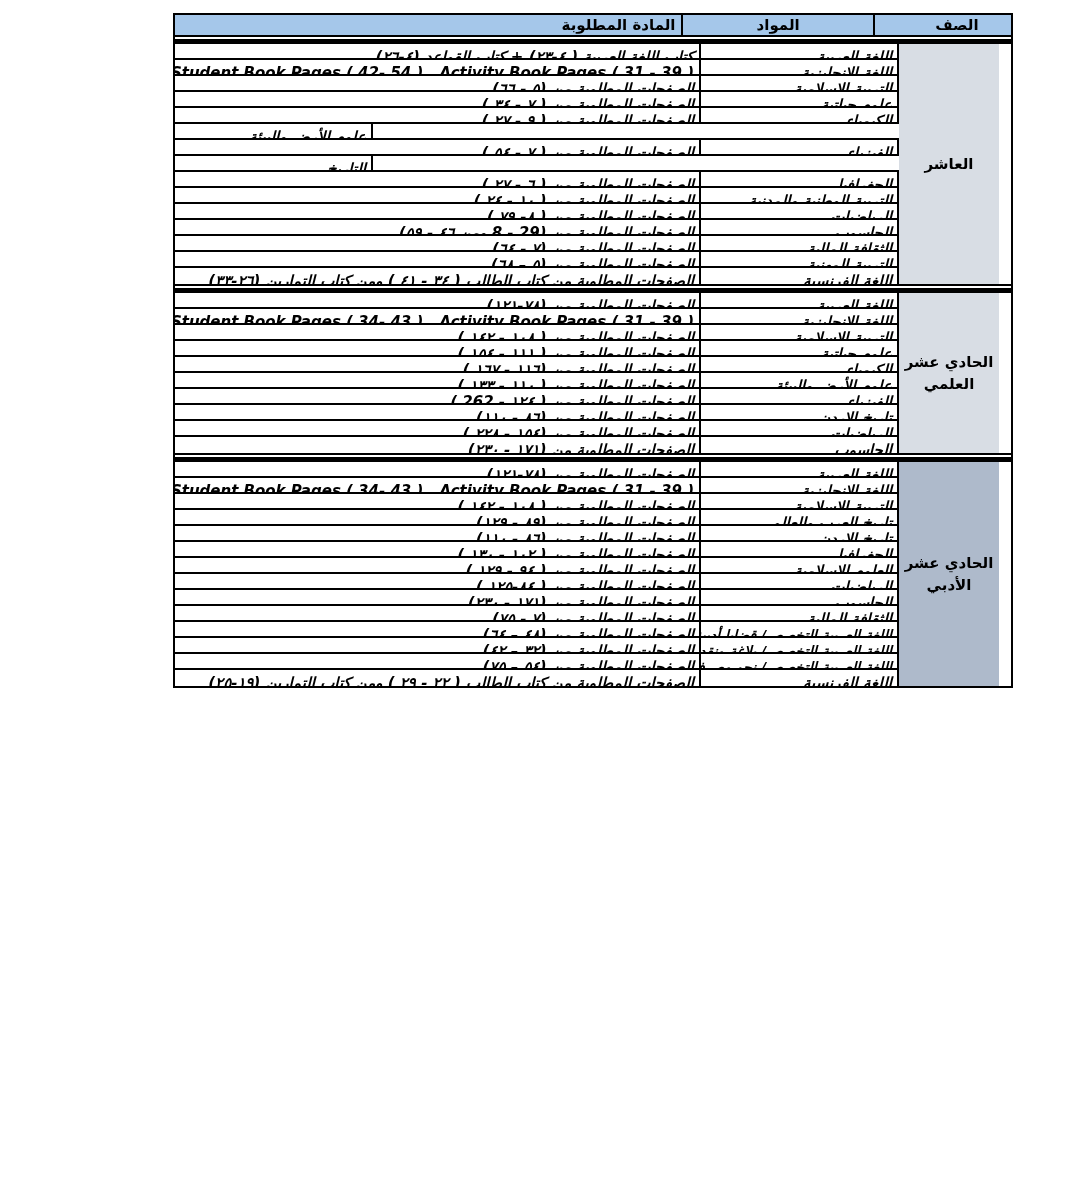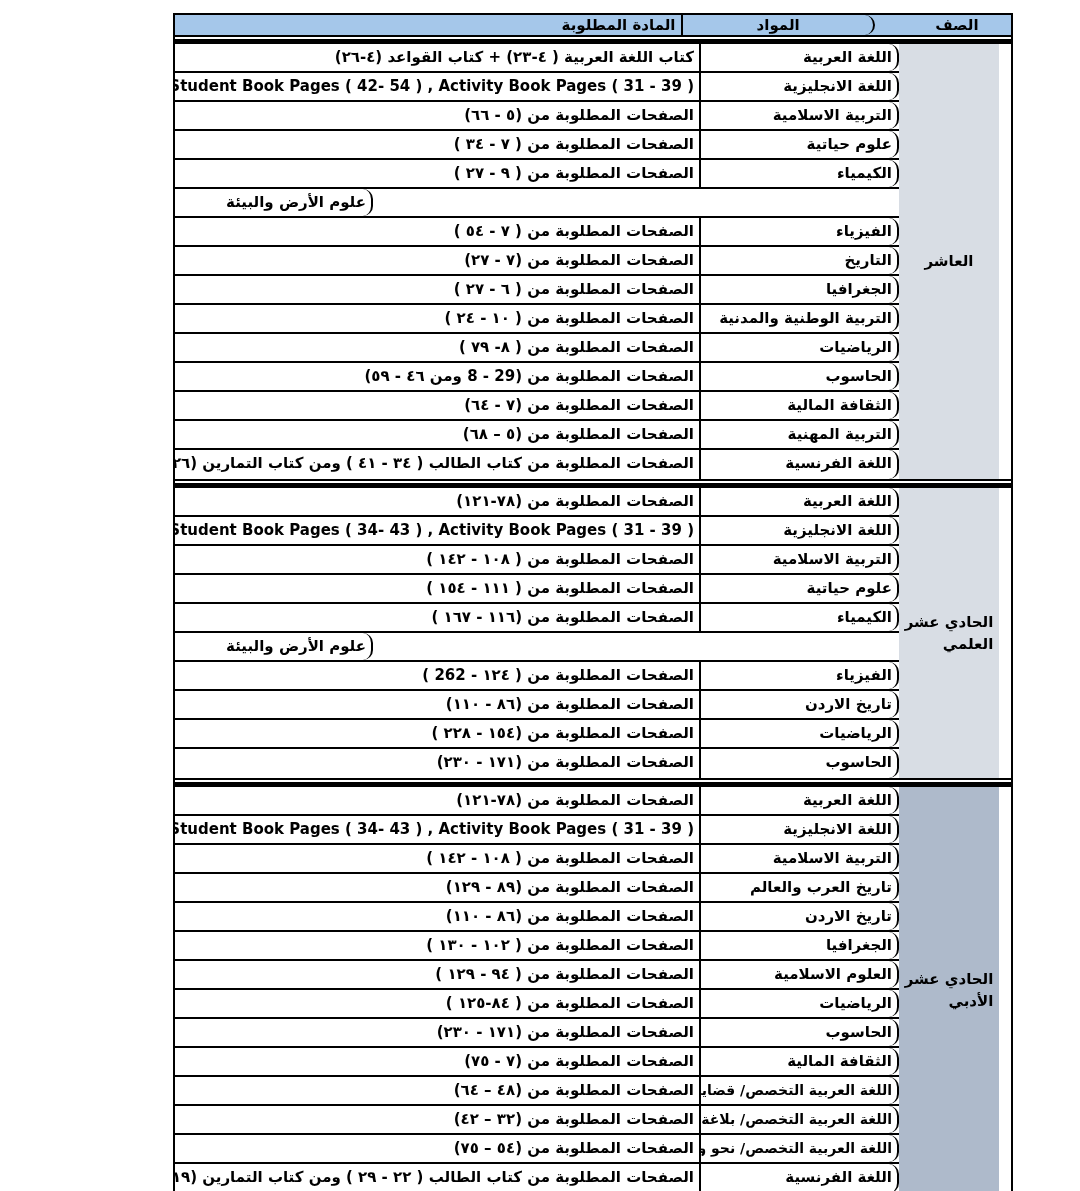--- a/index.html
+++ b/index.html
@@ -10,40 +10,40 @@
   .tbl{
     position:absolute;left:173px;top:13px;width:840px;
     border:2px solid #000;box-sizing:border-box;background:#fff;
   }
   
   .hdr{display:flex;height:20px;border-bottom:2px solid #000;align-items:stretch;}
   .hdr .hcell{box-sizing:border-box;font-size:15px;line-height:20px;white-space:nowrap;overflow:hidden;direction:rtl;}
   .hdr-band{height:2px;background:#fff;border-bottom:5px solid #000;}
   
   .c-mat{width:526px;border-right:2px solid #000;}
-  .c-sub{width:198px;border-right:2px solid #000;border-radius:10px;}
+  .c-sub{width:198px;border-right:2px solid #000;}
   .c-grd{width:112px;margin-left:28px;}
   .h-mat{text-align:right;padding:0 6px 0 2px;}
   .h-sub{text-align:center;}
   .h-grd{text-align:center;}
   
   .section{display:flex;}
   .rows{width:724px;}
-  .row{display:flex;height:29px;border-bottom:2px solid #000;box-sizing:border-box;}
+  .row{display:flex;height:16px;border-bottom:2px solid #000;box-sizing:border-box;font-style:italic;}
   .row:last-child{border-bottom:none;}
   .cell{
     box-sizing:border-box;direction:rtl;text-align:right;
     font-size:15px;line-height:27px;white-space:nowrap;overflow:hidden;
     padding:0 5px 0 2px;
   }
   .cell.small{font-size:14px;}
   .grade{
     width:100px;box-sizing:border-box;
     display:flex;align-items:center;justify-content:center;
-    text-align:right;direction:rtl;font-size:15px;line-height:1.5;white-space:pre-line;
+    text-align:center;direction:rtl;font-size:15px;line-height:1.5;white-space:pre-line;
   }
   .divider{border-top:2px solid #000;height:2px;background:#fff;border-bottom:5px solid #000;}
 </style>
 </head>
 <body>
 
 <div class="page">
   <div class="tbl">
     <div class="hdr" style="background: rgb(165, 199, 234);">
       <div class="hcell c-mat h-mat">المادة المطلوبة</div>
@@ -75,21 +75,20 @@
               <div class="cell c-sub">الكيمياء</div>
             </div>
             <div class="row">
               <div class="cell c-sub">علوم الأرض والبيئة</div>
             </div>
             <div class="row">
               <div class="cell c-mat">الصفحات المطلوبة من (  ٧ - ٥٤ )</div>
               <div class="cell c-sub">الفيزياء</div>
             </div>
             <div class="row">
-              <div class="cell c-mat">الصفحات المطلوبة من (٧ - ٢٧)</div>
               <div class="cell c-sub">التاريخ</div>
             </div>
             <div class="row">
               <div class="cell c-mat">الصفحات المطلوبة من ( ٦ - ٢٧ )</div>
               <div class="cell c-sub">الجغرافيا</div>
             </div>
             <div class="row">
               <div class="cell c-mat">الصفحات المطلوبة من ( ١٠ - ٢٤ )</div>
               <div class="cell c-sub">التربية الوطنية والمدنية</div>
             </div>
@@ -133,20 +132,21 @@
             </div>
             <div class="row">
               <div class="cell c-mat">الصفحات المطلوبة من ( ١١١ - ١٥٤ )</div>
               <div class="cell c-sub">علوم حياتية</div>
             </div>
             <div class="row">
               <div class="cell c-mat">الصفحات المطلوبة من (١١٦ - ١٦٧ )</div>
               <div class="cell c-sub">الكيمياء</div>
             </div>
             <div class="row">
+              <div class="cell c-mat">الصفحات المطلوبة من ( ١١٠ - ١٣٣ )</div>
               <div class="cell c-sub">علوم الأرض والبيئة</div>
             </div>
             <div class="row">
               <div class="cell c-mat">الصفحات المطلوبة من ( ١٢٤ - 262 )</div>
               <div class="cell c-sub">الفيزياء</div>
             </div>
             <div class="row">
               <div class="cell c-mat">الصفحات المطلوبة من (٨٦ - ١١٠)</div>
               <div class="cell c-sub">تاريخ الاردن</div>
             </div>

